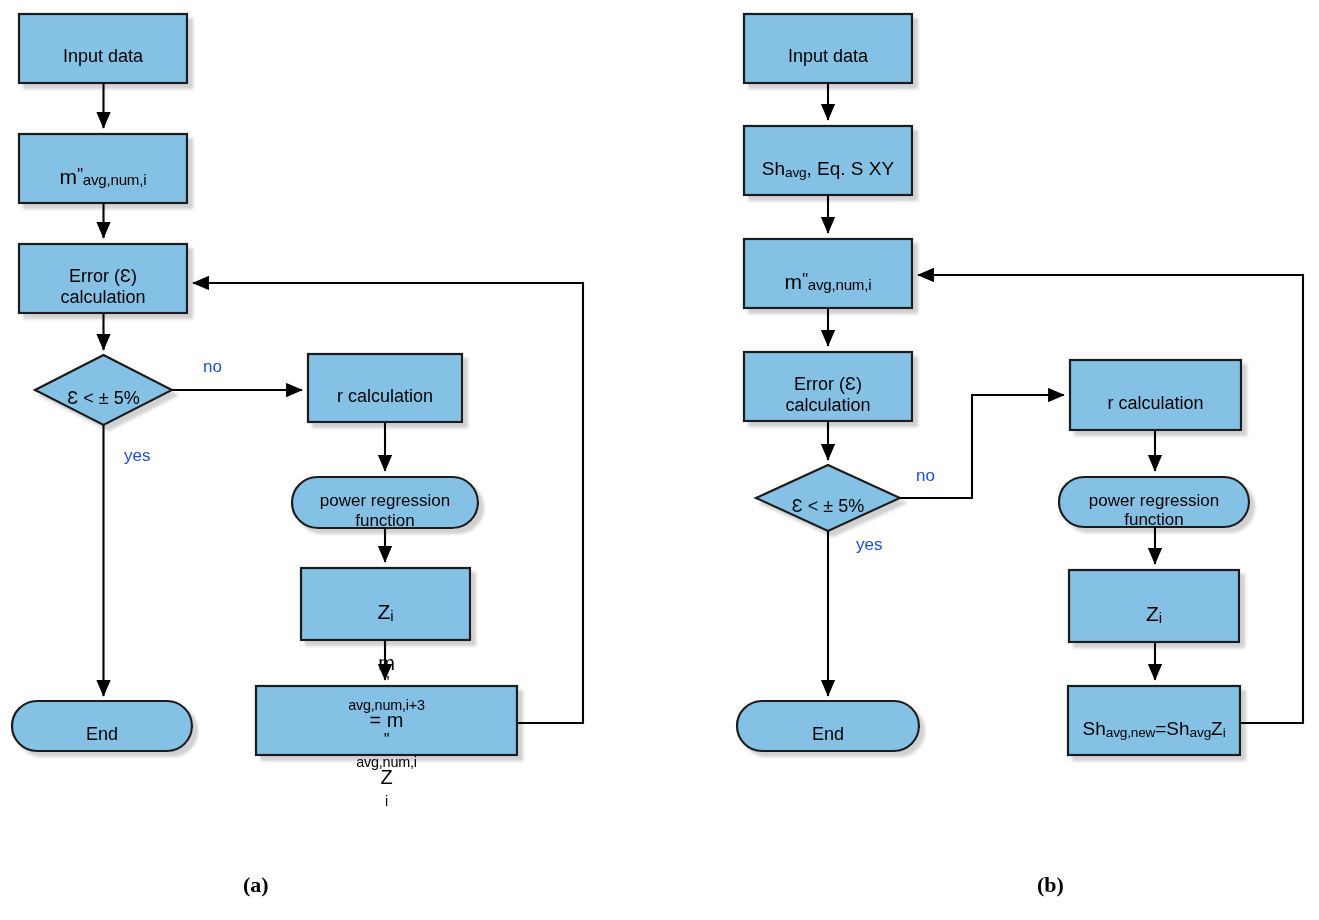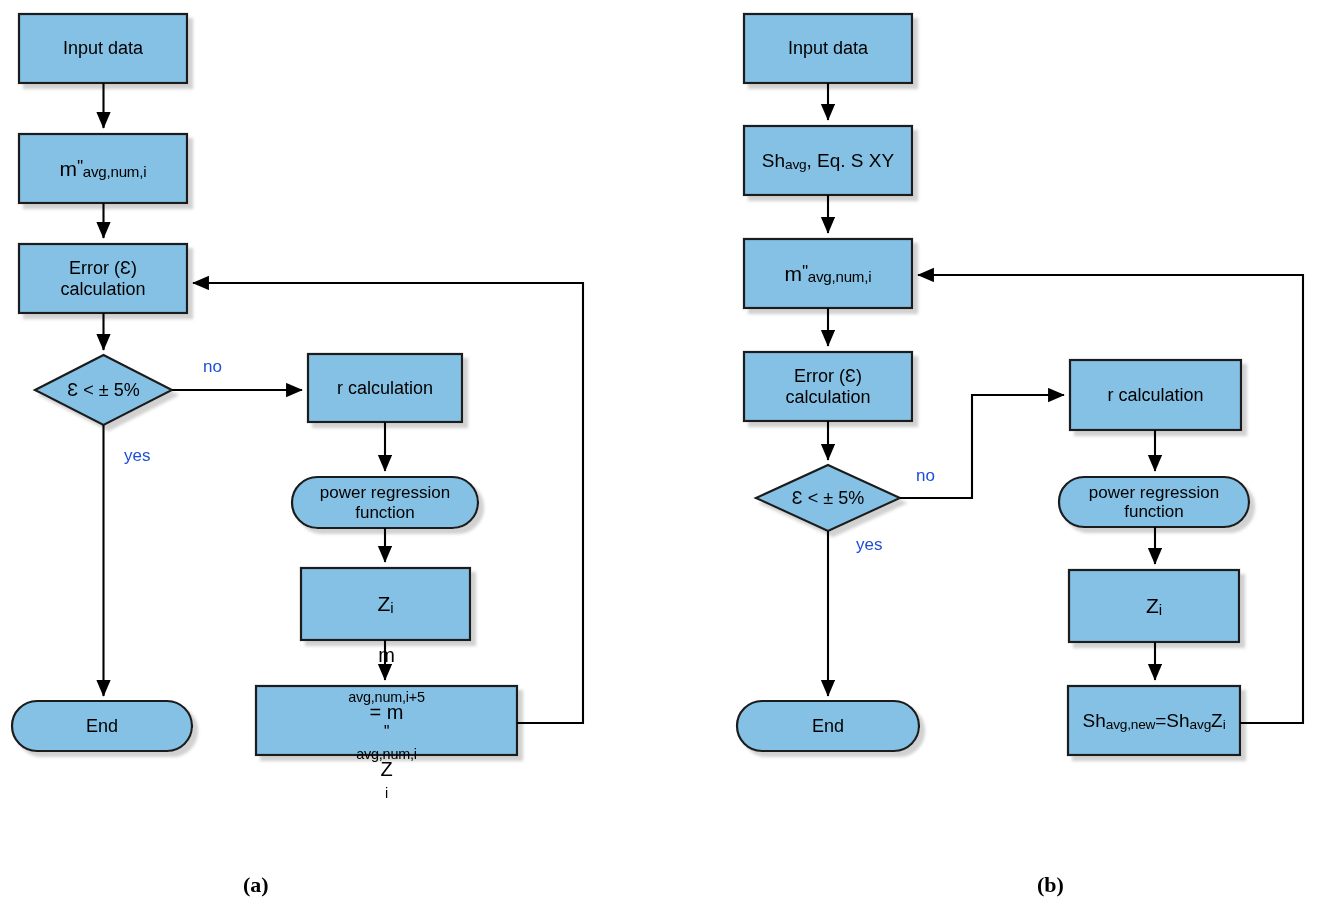--- a/index.html
+++ b/index.html
@@ -28,20 +28,21 @@
     position: absolute;
     display: flex;
     align-items: center;
     justify-content: center;
     text-align: center;
     color: #000000;
     font-family: "Liberation Sans", sans-serif;
     pointer-events: none;
     line-height: 1.12;
     white-space: nowrap;
+    margin-top: 8px;
   }
   .edge-label {
     position: absolute;
     color: #1d4ed8;
     font-family: "Liberation Sans", sans-serif;
     font-size: 17px;
     white-space: nowrap;
   }
   .panel-caption {
     position: absolute;
@@ -140,21 +141,21 @@
 
   <div class="node-text" style="left:12px; top:701px; width:180px; height:50px; font-size:18px;">End</div>
 
   <div class="node-text" style="left:308px; top:354px; width:154px; height:68px; font-size:18px;">r calculation</div>
 
   <div class="node-text" style="left:292px; top:477px; width:186px; height:51px; font-size:17px; white-space:pre-line;">power regression
 function</div>
 
   <div class="node-text" style="left:301px; top:568px; width:169px; height:72px; font-size:21px;">Z<sub>i</sub></div>
 
-  <div class="node-text" style="left:256px; top:686px; width:261px; height:69px; font-size:20px;flex-direction:column;">m<span class="dq">''</span><sub>avg,num,i+5</sub> = m<span class="dq">''</span><sub>avg,num,i</sub> Z<sub>i</sub></div>
+  <div class="node-text" style="left:256px; top:686px; width:261px; height:69px; font-size:20px;flex-direction:column;">m<span class="dq">''</span><sub>avg,num,i+3</sub> = m<span class="dq">''</span><sub>avg,num,i</sub> Z<sub>i</sub></div>
 
   <div class="edge-label" style="left:203px; top:357px;">no</div>
   <div class="edge-label" style="left:124px; top:446px;">yes</div>
 
   <div class="node-text" style="left:744px; top:14px; width:168px; height:69px; font-size:18px;">Input data</div>
 
   <div class="node-text" style="left:744px; top:126px; width:168px; height:69px; font-size:19px;">Sh<sub>avg</sub> , Eq. S XY</div>
 
   <div class="node-text" style="left:744px; top:239px; width:168px; height:69px; font-size:21px;">m<span class="dq">''</span><sub>avg,num,i</sub></div>
 

